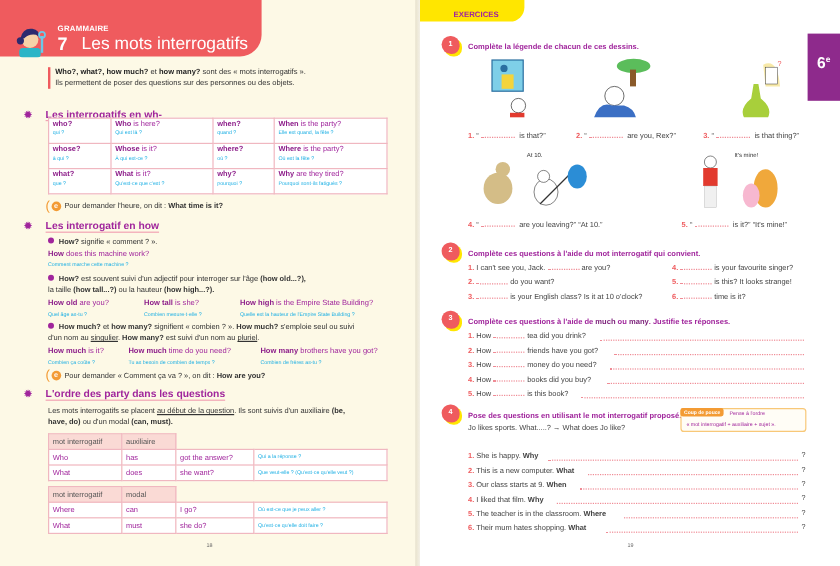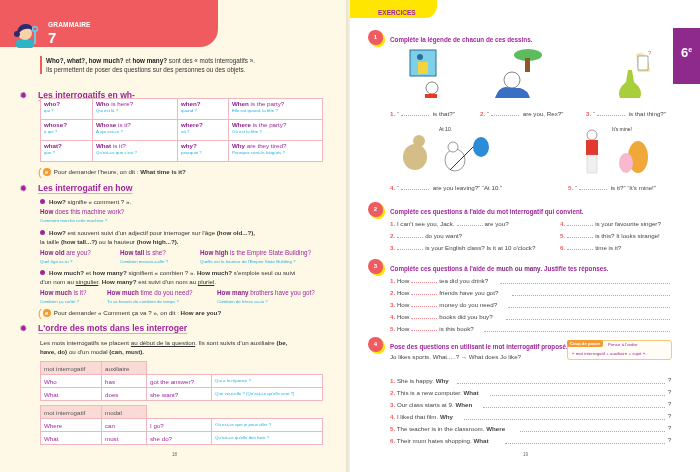--- a/index.html
+++ b/index.html
@@ -82,20 +82,21 @@
     <svg class="avatar" viewBox="0 0 28 28">
       <rect x="4" y="20" width="18" height="8" rx="3" fill="#2bb5c7"></rect>
       <circle cx="13" cy="13" r="7" fill="#f6d2a8"></circle>
       <path d="M5 12 Q7 3 15 4 Q21 5 21 11 L18 9 Q12 8 8 12 Z" fill="#2d2a6e"></path>
       <circle cx="5" cy="14" r="3" fill="#2d2a6e"></circle>
       <rect x="22" y="10" width="2" height="14" fill="#6bc9e8"></rect>
       <circle cx="23" cy="9" r="2.5" fill="none" stroke="#6bc9e8" stroke-width="1.5"></circle>
     </svg>
     <span class="kicker">GRAMMAIRE</span>
     <span class="num">7</span>
+    <span class="title">Les mots interrogatifs</span>
   </div>
 
   <div class="intro">
     <div><b>Who?, what?, how much?</b><span> et </span><b>how many?</b><span> sont des « mots interrogatifs ».</span></div>
     <div>Ils permettent de poser des questions sur des personnes ou des objets.</div>
   </div>
 
   <div class="sec" style="top:90px">
     <span class="star">✹</span><span class="txt">Les interrogatifs en wh-</span>
   </div>
@@ -193,21 +194,21 @@
   <div class="ex-en" style="left:107px;top:289px"><b>How much</b><span> time do you need?</span></div>
   <div class="ex-fr" style="left:107px;top:299px">Tu as besoin de combien de temps ?</div>
   <div class="ex-en" style="left:217px;top:289px"><b>How many</b><span> brothers have you got?</span></div>
   <div class="ex-fr" style="left:217px;top:299px">Combien de frères as-tu ?</div>
 
   <div class="tip" style="top:307px">
     <span class="paren">(</span><span class="ico">e</span><span>Pour demander « Comment ça va ? », on dit : </span><b>How are you?</b>
   </div>
 
   <div class="sec" style="top:323px">
-    <span class="star">✹</span><span class="txt">L'ordre des mots dans les interroger</span>
+    <span class="star">✹</span><span class="txt">L'ordre des party dans les questions</span>
   </div>
   <div class="bul" style="top:338px">
     <div><span>Les mots interrogatifs se placent </span><span class="ul">au début de la question</span><span>. Ils sont suivis d'un auxiliaire </span><b>(be,</b></div>
     <div><b>have, do)</b><span> ou d'un modal </span><b>(can, must).</b></div>
   </div>
 
   <table class="ord" style="top:361px">
     <tbody>
         <tr>
       <td class="h" style="width:61px">mot interrogatif</td>

